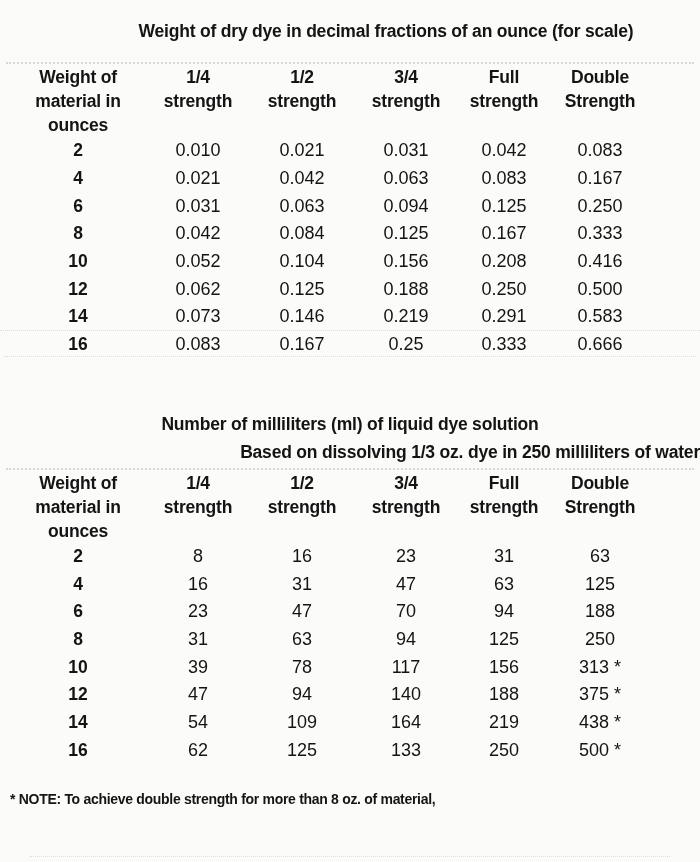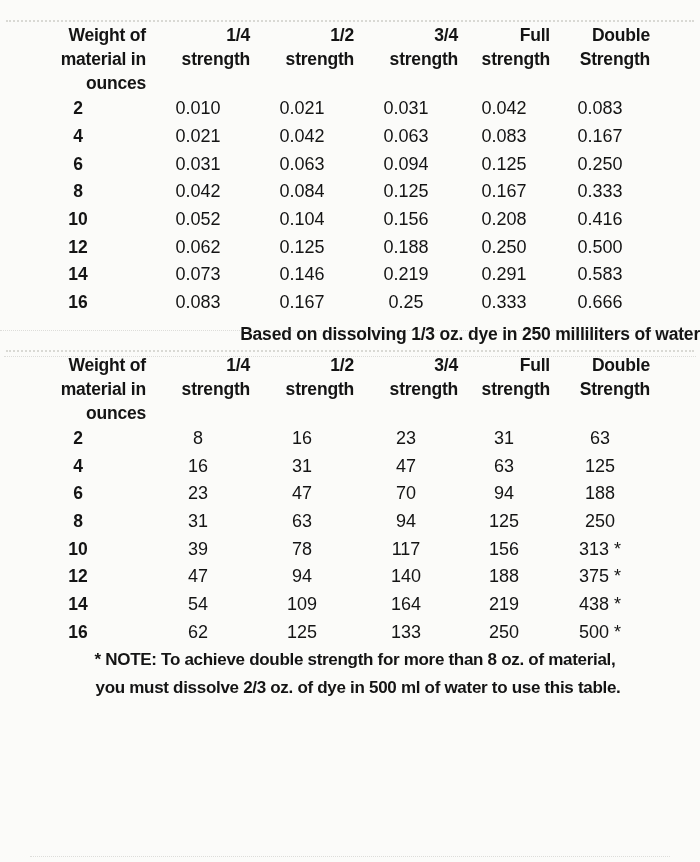--- a/index.html
+++ b/index.html
@@ -50,59 +50,60 @@
     margin-top: 1px;
   }
   col.c1 { width: 136px; }
   col.c2, col.c3, col.c4 { width: 104px; }
   col.c5 { width: 92px; }
   col.c6 { width: 100px; }
   th {
     font-weight: bold;
     font-size: 17.5px;
     vertical-align: top;
-    text-align: right;
+    text-align: center;
     padding: 0;
     letter-spacing: -0.2px;
   }
   th div { line-height: 24px; }
   td {
     text-align: center;
     font-size: 18px;
     font-weight: normal;
     height: 27.7px;
     padding: 0;
     vertical-align: middle;
   }
   td.rowlabel { font-weight: bold; font-size: 17.5px; }
   .note {
+    margin-top: 22px;
     font-weight: bold;
-    font-size: 17px;
+    font-size: 14px;
     line-height: 27.5px;
     letter-spacing: -0.3px;
-    text-align: center;
   }
   .note .l1 { padding-left: 10px; }
   .note .l2 { padding-left: 16px; }
   .artifact {
     position: absolute;
     height: 0;
     border-top: 1.5px dotted #a8a8a2;
     opacity: 0.35;
     pointer-events: none;
   }
   .a1 { top: 330px; left: 0; width: 700px; }
   .a2 { top: 356px; left: 4px; width: 692px; }
   .a3 { top: 856px; left: 30px; width: 640px; }
 </style>
 </head>
 <body>
 
 <div class="page">
 
+  <div class="title t1">Weight of dry dye in decimal fractions of an ounce (for scale)</div>
 
   <div class="rule"></div>
 
   <table class="dyetable">
     <colgroup>
       <col class="c1">
         <col class="c2">
         <col class="c3">
       <col class="c4">
         <col class="c5">
@@ -198,20 +199,21 @@
           <td class="rowlabel">16</td>
           <td>0.083</td>
           <td>0.167</td>
           <td>0.25</td>
           <td>0.333</td>
           <td>0.666</td>
         </tr>
       </tbody>
   </table>
 
+  <div class="title t2">Number of milliliters (ml) of liquid dye solution</div>
 
   <div class="subtitle">Based on dissolving 1/3 oz. dye in 250 milliliters of water</div>
 
   <div class="rule r2"></div>
 
   <table class="dyetable">
     <colgroup>
       <col class="c1">
         <col class="c2">
         <col class="c3">
@@ -311,20 +313,19 @@
           <td>125</td>
           <td>133</td>
           <td>250</td>
           <td>500 *</td>
         </tr>
       </tbody>
   </table>
 
   <div class="note">
     <div class="l1">* NOTE: To achieve double strength for more than 8 oz. of material,</div>
-    <div class="l2">you must dissolve 2/3 oz. of dye in 500 ml of water to use this table.</div>
   </div>
 
   <div class="artifact a1"></div>
   <div class="artifact a2"></div>
   <div class="artifact a3"></div>
 
 </div>
 
 </body></html>

